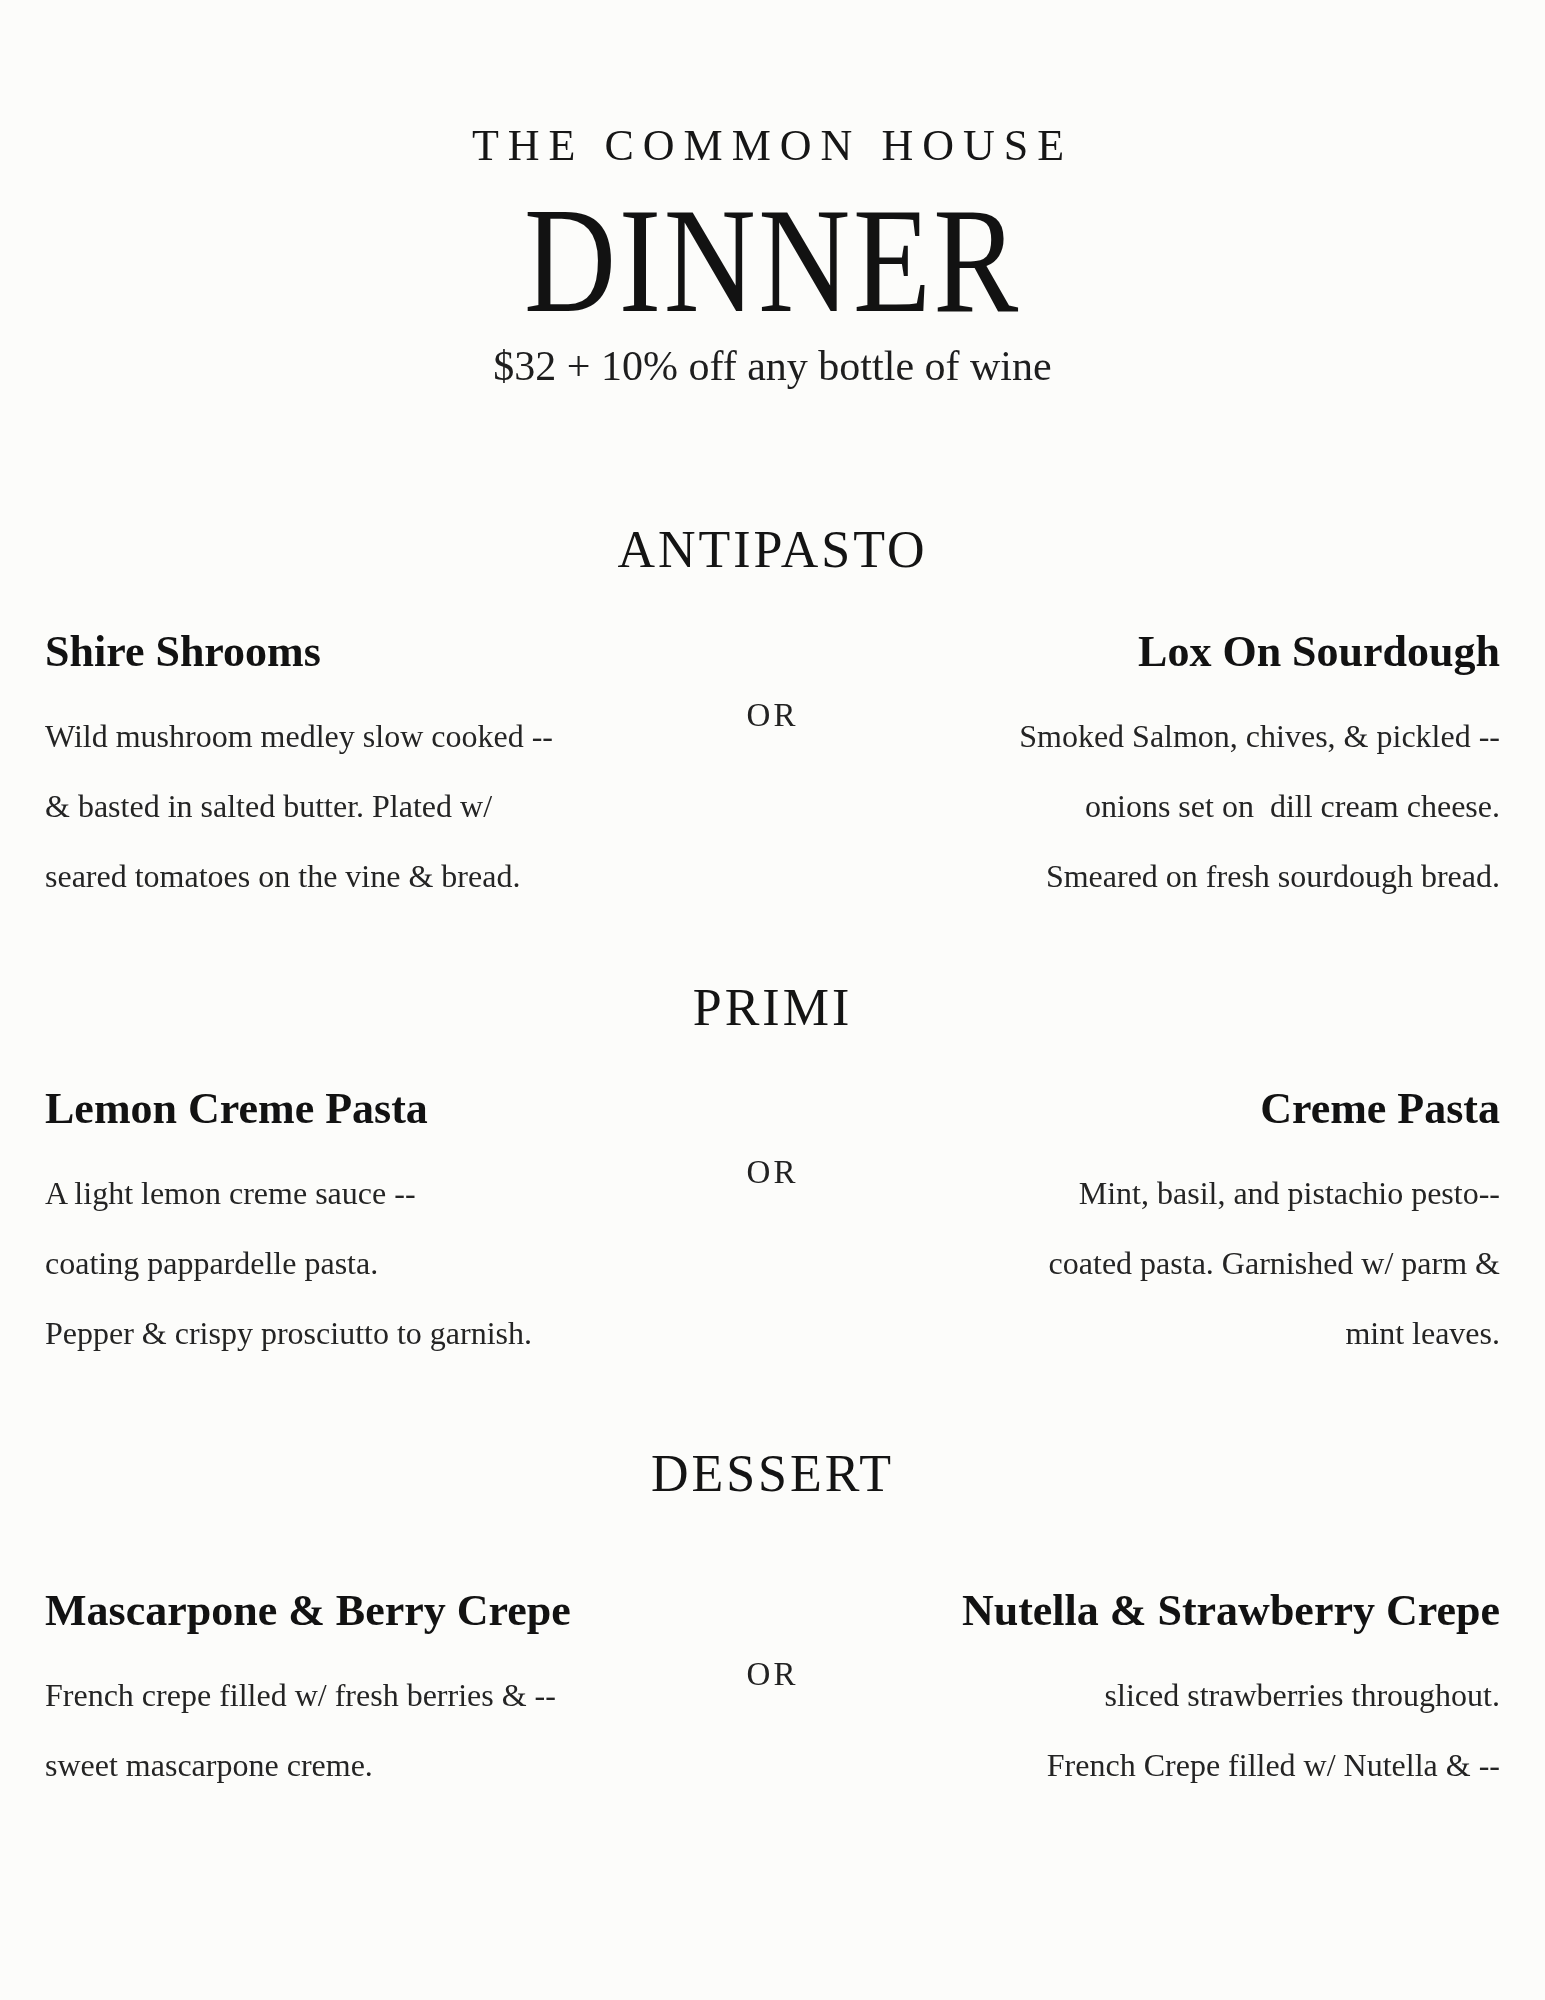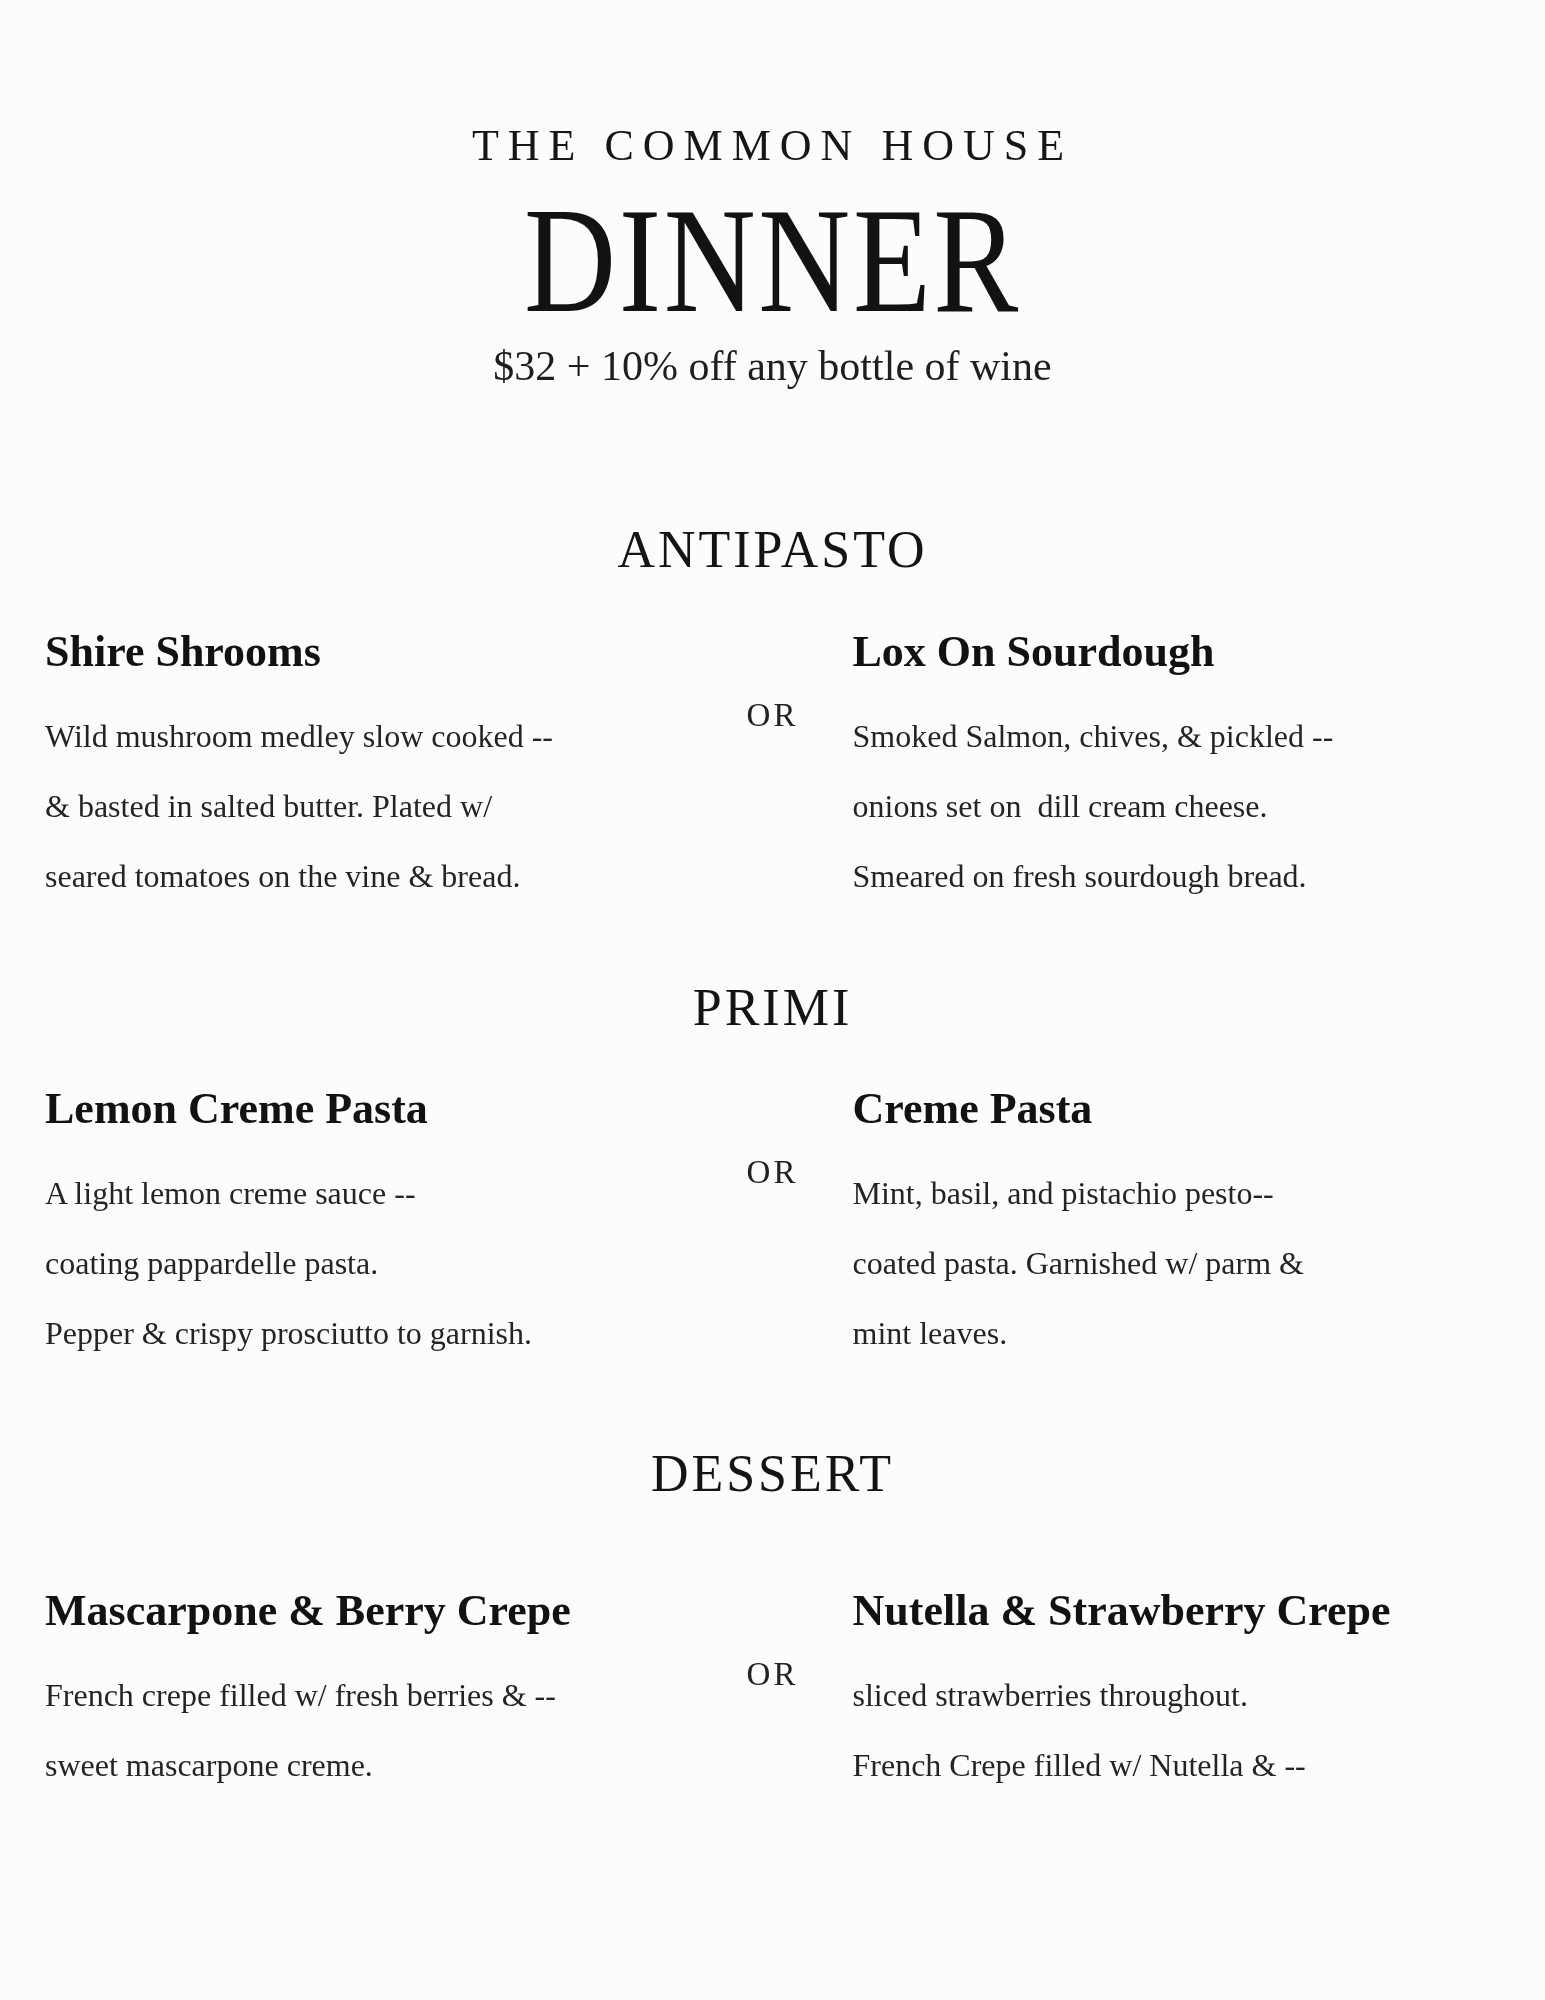--- a/index.html
+++ b/index.html
@@ -65,21 +65,21 @@
   }
   .section-antipasto .section-row { margin-top: 45px; }
   .section-primi     .section-row { margin-top: 45px; }
   .section-dessert   .section-row { margin-top: 80px; }
 
   .col-item {
     flex: 1 1 0;
     min-width: 0;
   }
   .col-left  { text-align: left; }
-  .col-right { }
+  .col-right { text-align: right; }
   .col-or {
     flex: 0 0 160px;
     text-align: center;
     padding-top: 70px;
   }
   .or-label {
     font-size: 33px;
     letter-spacing: 3px;
     color: #222222;
   }

